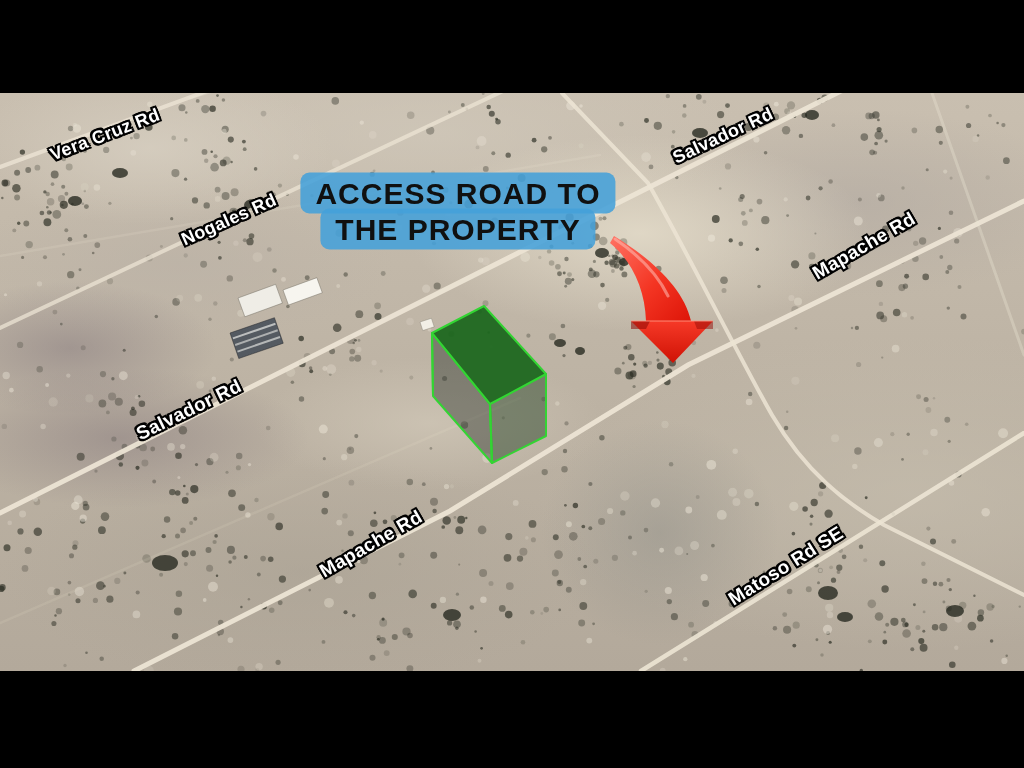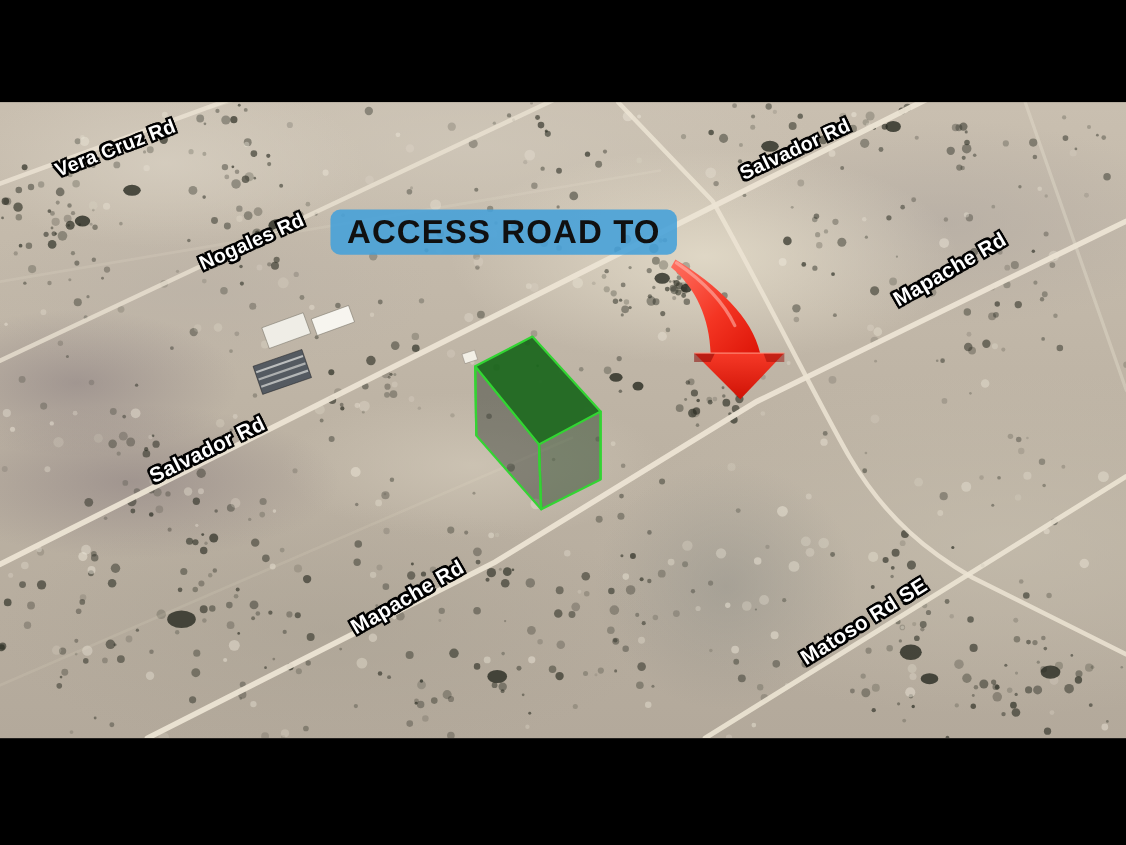--- a/index.html
+++ b/index.html
@@ -986,15 +986,16 @@
       <div class="rl" style="left: 229px; top: 127px; font-size: 18px; transform: translate(-50%, -50%) rotate(-24deg);">Nogales Rd</div>
       <div class="rl" style="left: 723px; top: 43px; font-size: 18px; transform: translate(-50%, -50%) rotate(-25deg);">Salvador Rd</div>
       <div class="rl" style="left: 864px; top: 153px; font-size: 19px; transform: translate(-50%, -50%) rotate(-30deg);">Mapache Rd</div>
       <div class="rl" style="left: 189px; top: 317px; font-size: 19px; transform: translate(-50%, -50%) rotate(-26deg);">Salvador Rd</div>
       <div class="rl" style="left: 371px; top: 451px; font-size: 19px; transform: translate(-50%, -50%) rotate(-30deg);">Mapache Rd</div>
       <div class="rl" style="left: 786px; top: 473px; font-size: 19px; transform: translate(-50%, -50%) rotate(-32deg);">Matoso Rd SE</div>
     </div>
 
     <div class="callout" id="callout" style="left: 458px; top: 118px;">
       <div class="callout-line l1">ACCESS ROAD TO</div>
+      <div class="callout-line l2">THE PROPERTY</div>
     </div>
   </div>
 </div>
 
 </body></html>

